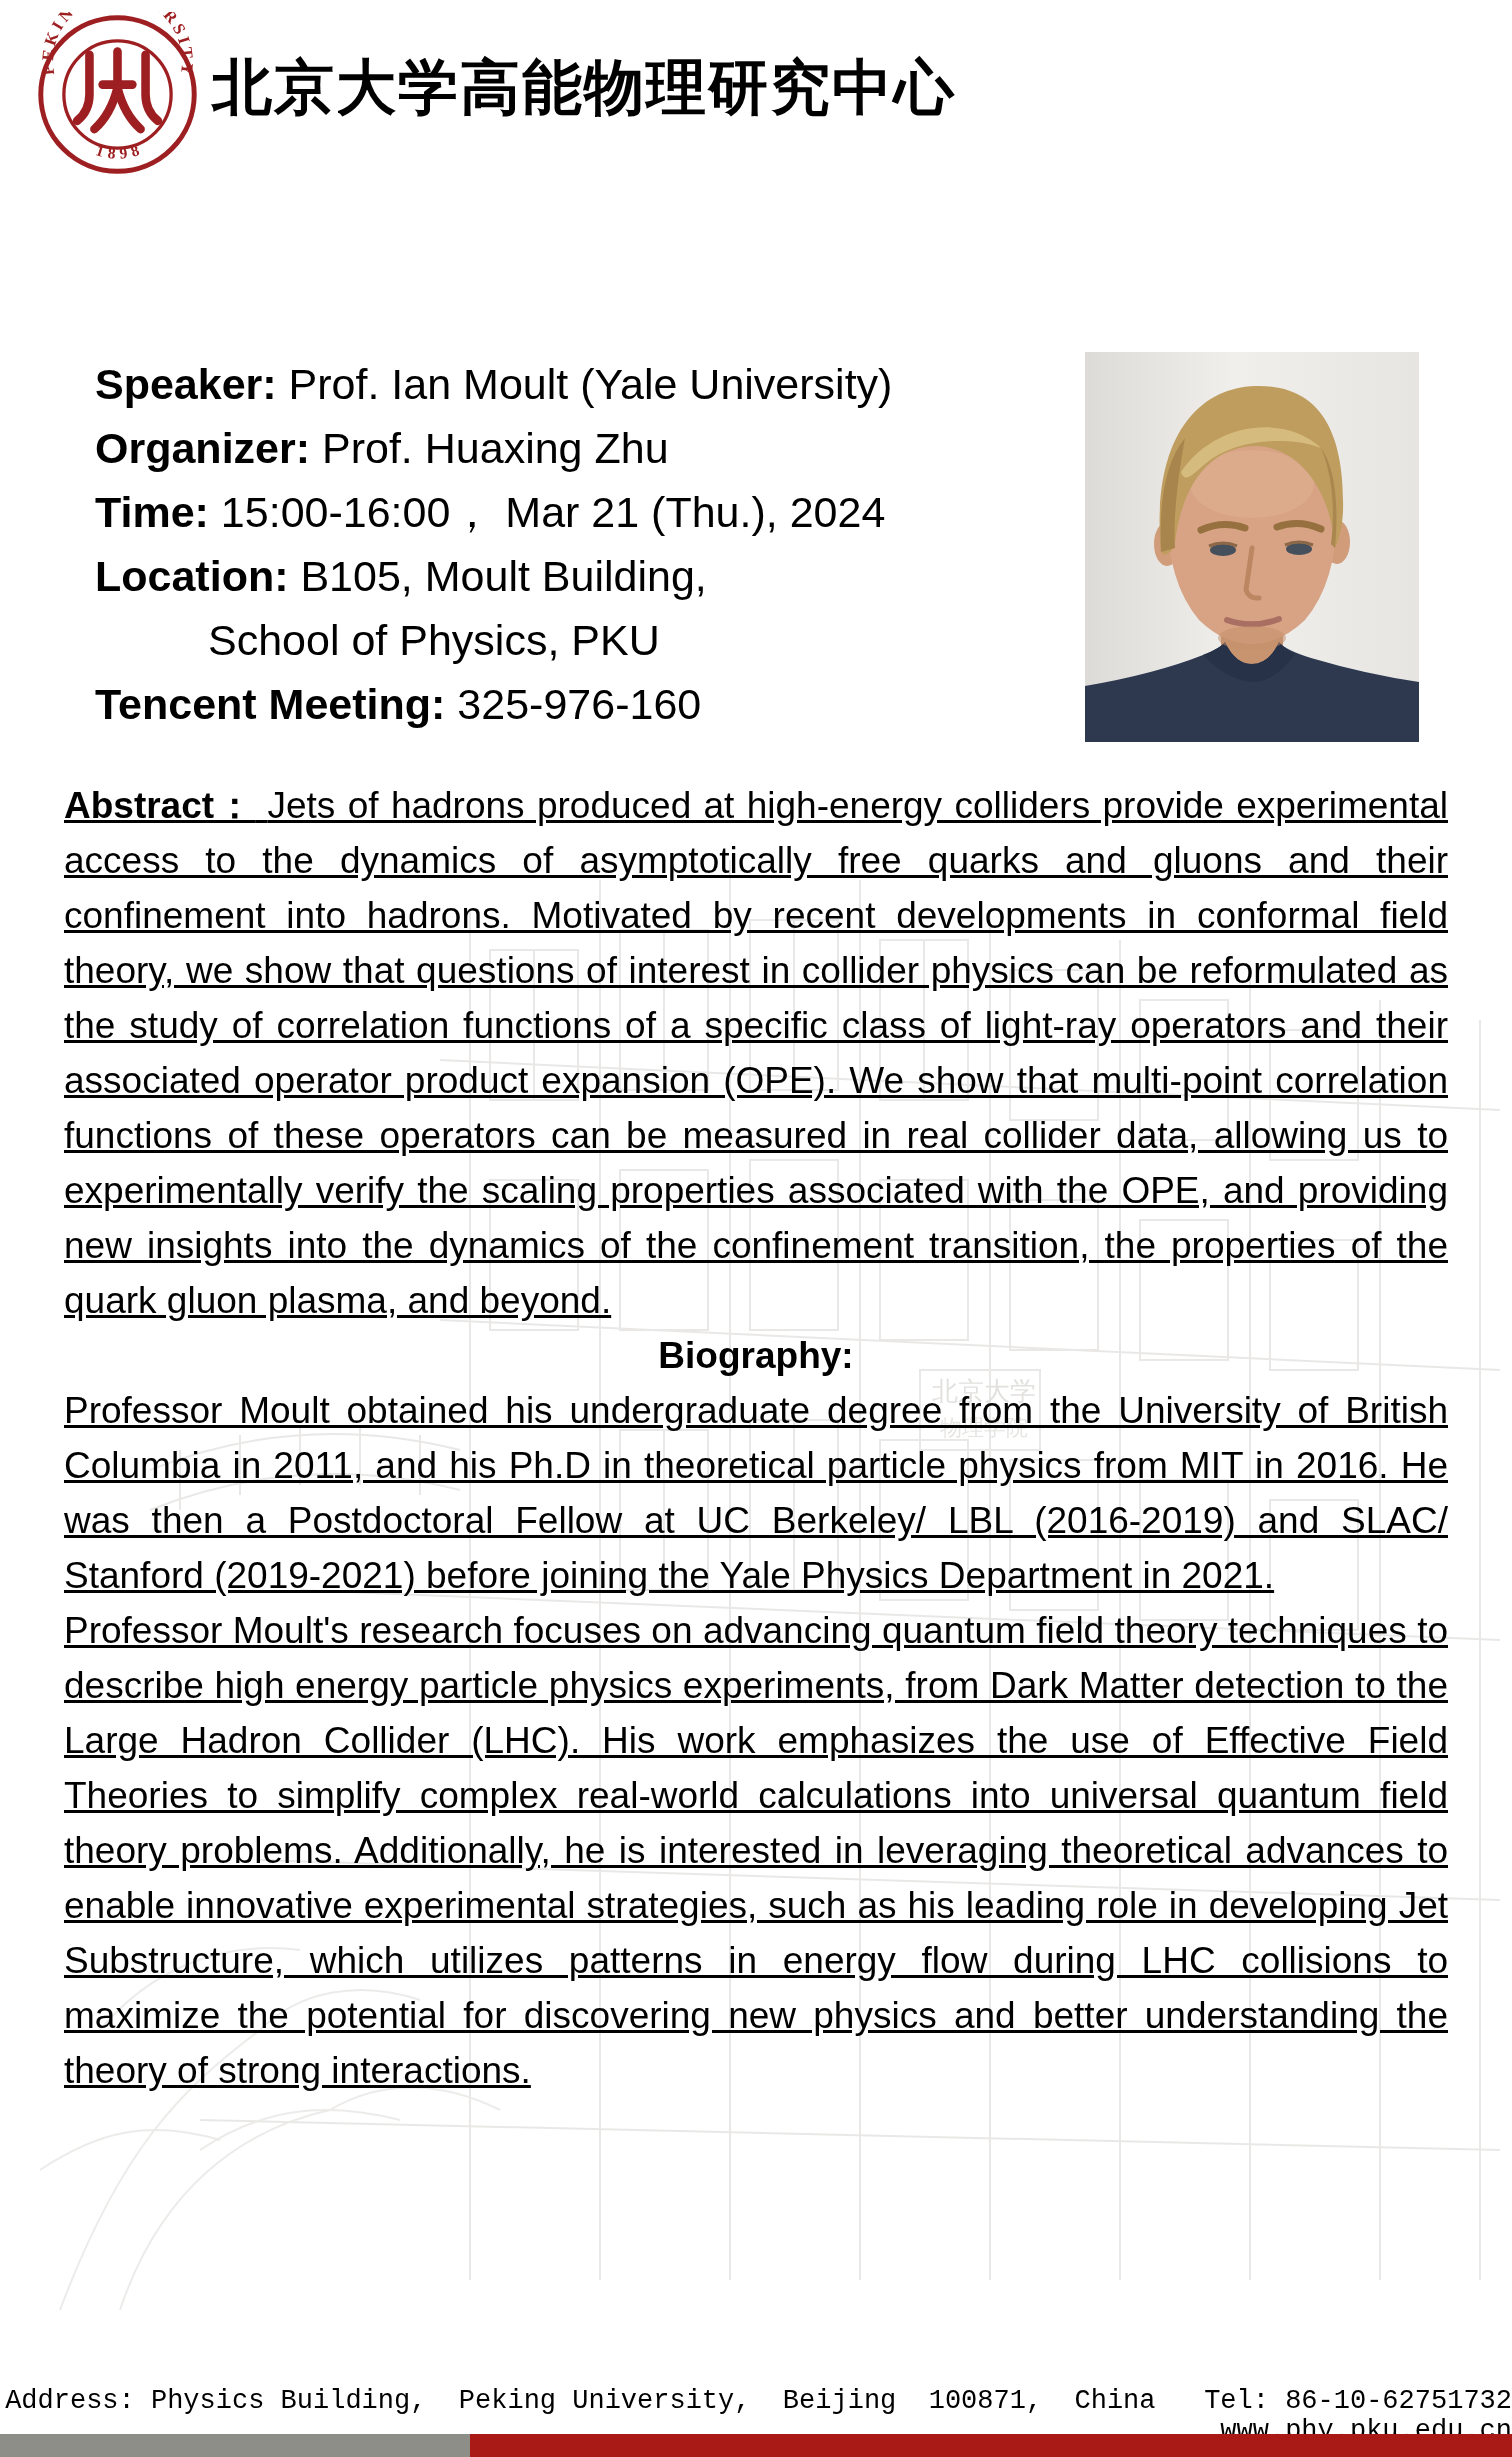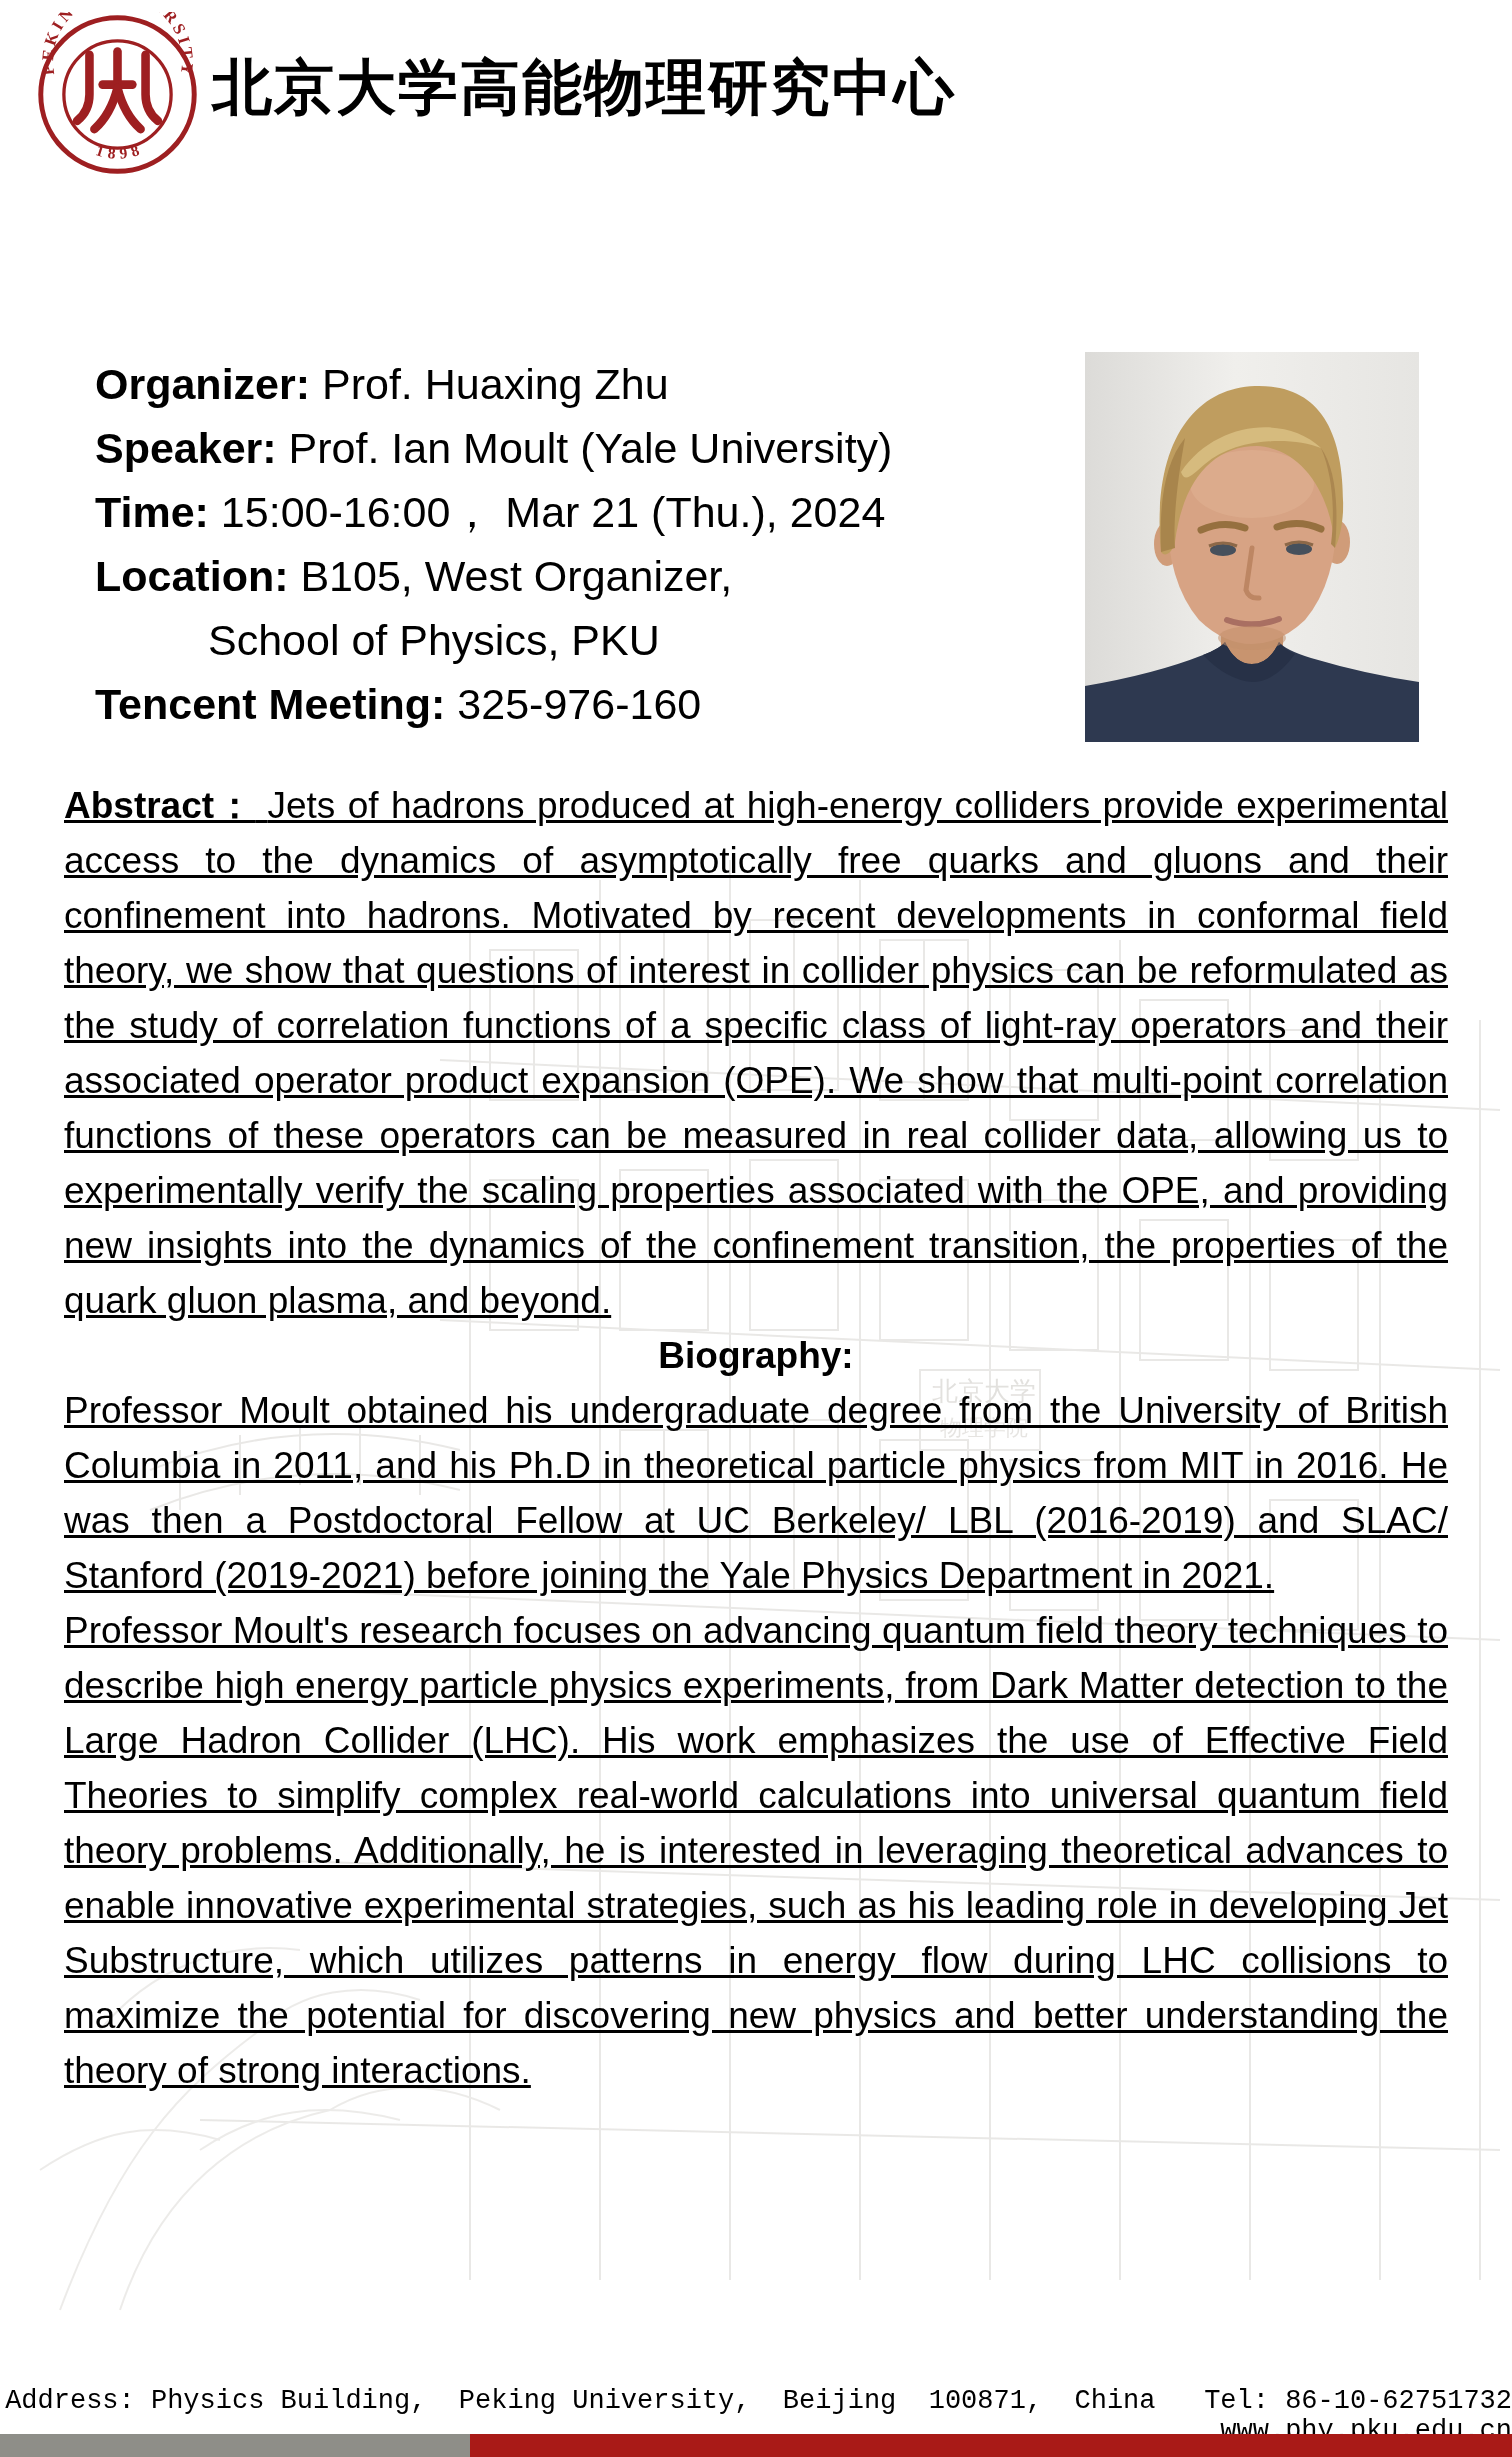--- a/index.html
+++ b/index.html
@@ -149,24 +149,24 @@
         <path d="M41,44 H59"></path>
         <path d="M50,46 Q46,62 36,71"></path>
         <path d="M50,46 Q54,62 64,71"></path>
       </g>
     </svg>
   </div>
   <div class="org-name">北京大学高能物理研究中心</div>
 
 
   <div class="info-block">
+    <div class="info-line"><span class="lbl">Speaker:</span><span> Prof. Ian Moult (Yale University)</span></div>
     <div class="info-line"><span class="lbl">Organizer:</span><span> Prof. Huaxing Zhu</span></div>
-    <div class="info-line"><span class="lbl">Speaker:</span><span> Prof. Ian Moult (Yale University)</span></div>
     <div class="info-line"><span class="lbl">Time:</span><span> 15:00-16:00， Mar 21 (Thu.), 2024</span></div>
-    <div class="info-line"><span class="lbl">Location:</span><span> B105, West Organizer,</span></div>
+    <div class="info-line"><span class="lbl">Location:</span><span> B105, Moult Building,</span></div>
     <div class="info-line loc2"><span>School of Physics, PKU</span></div>
     <div class="info-line"><span class="lbl">Tencent Meeting:</span><span> 325-976-160</span></div>
   </div>
 
   <div class="photo">
     <svg width="334" height="390" viewBox="0 0 334 390">
       <defs>
         <linearGradient id="bgGrad" x1="0" y1="0" x2="1" y2="0">
           <stop offset="0" stop-color="#dcdbd8"></stop>
             <stop offset="0.45" stop-color="#f0efec"></stop>

